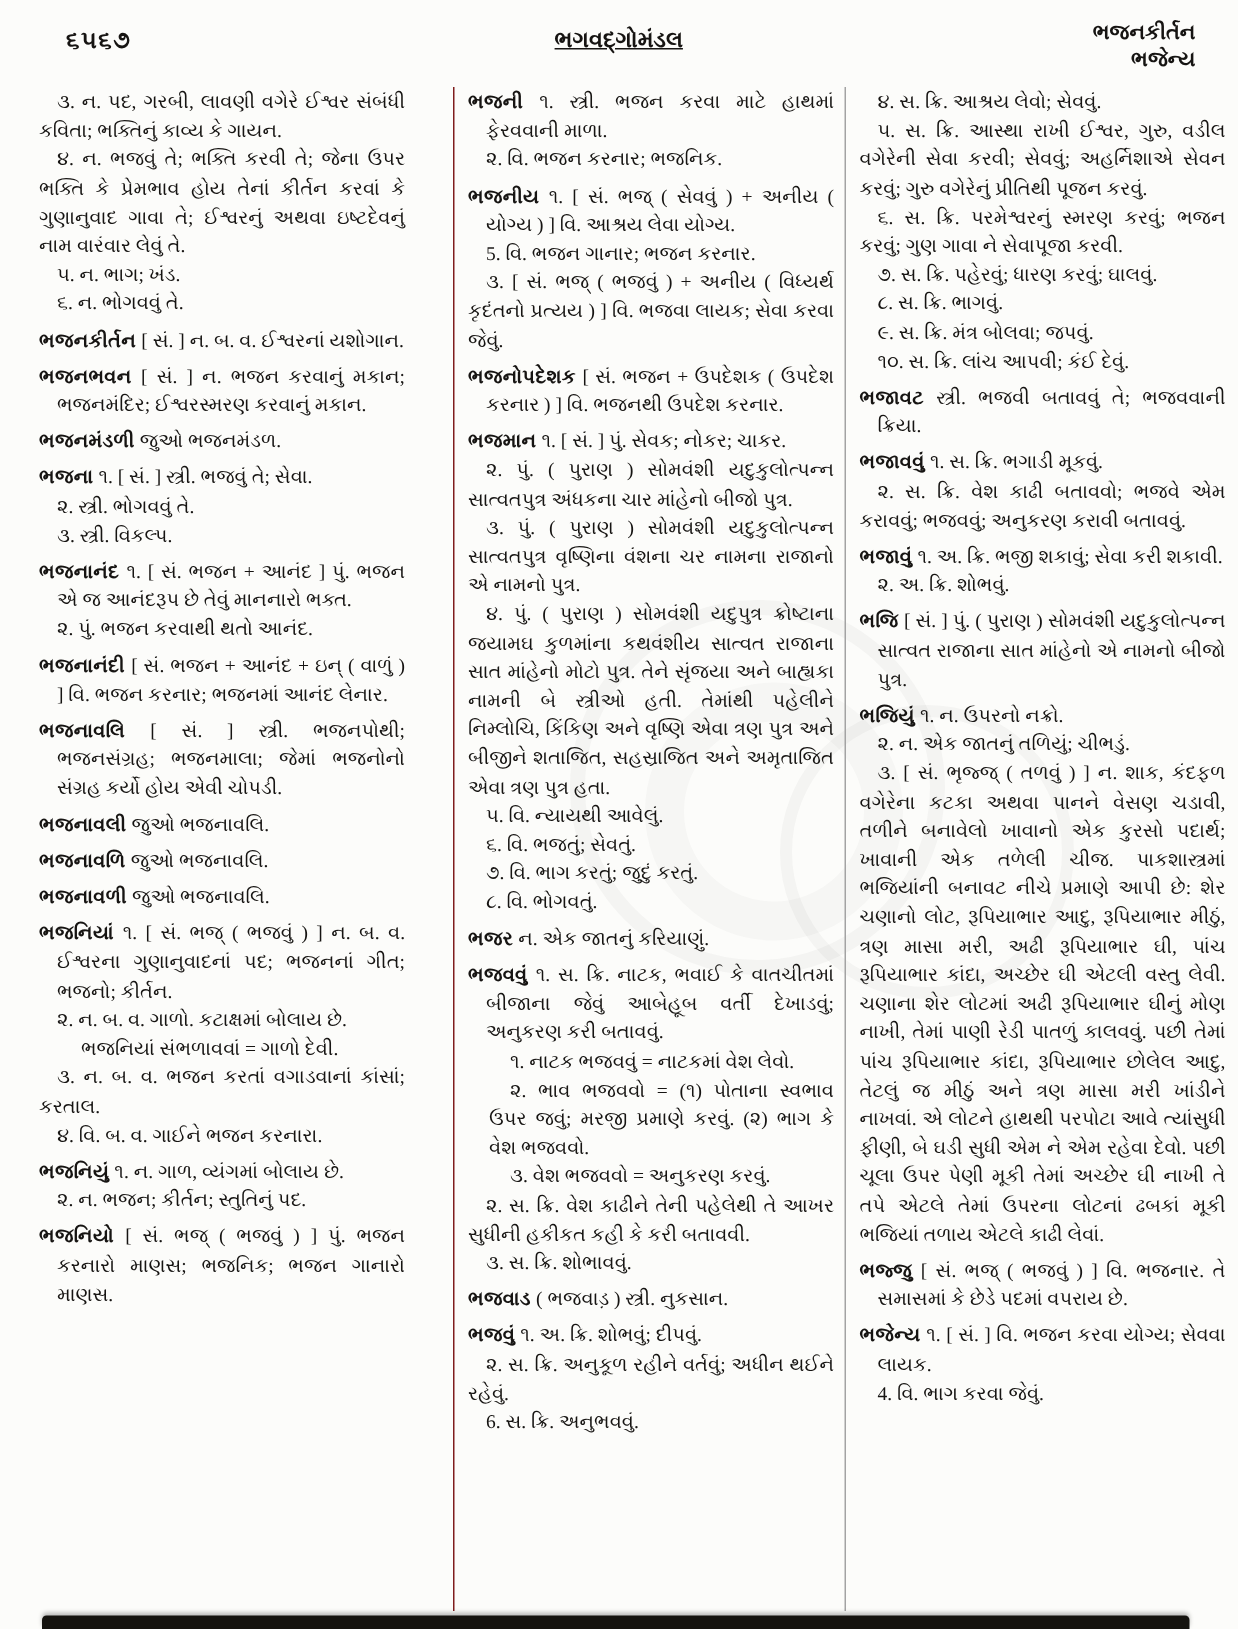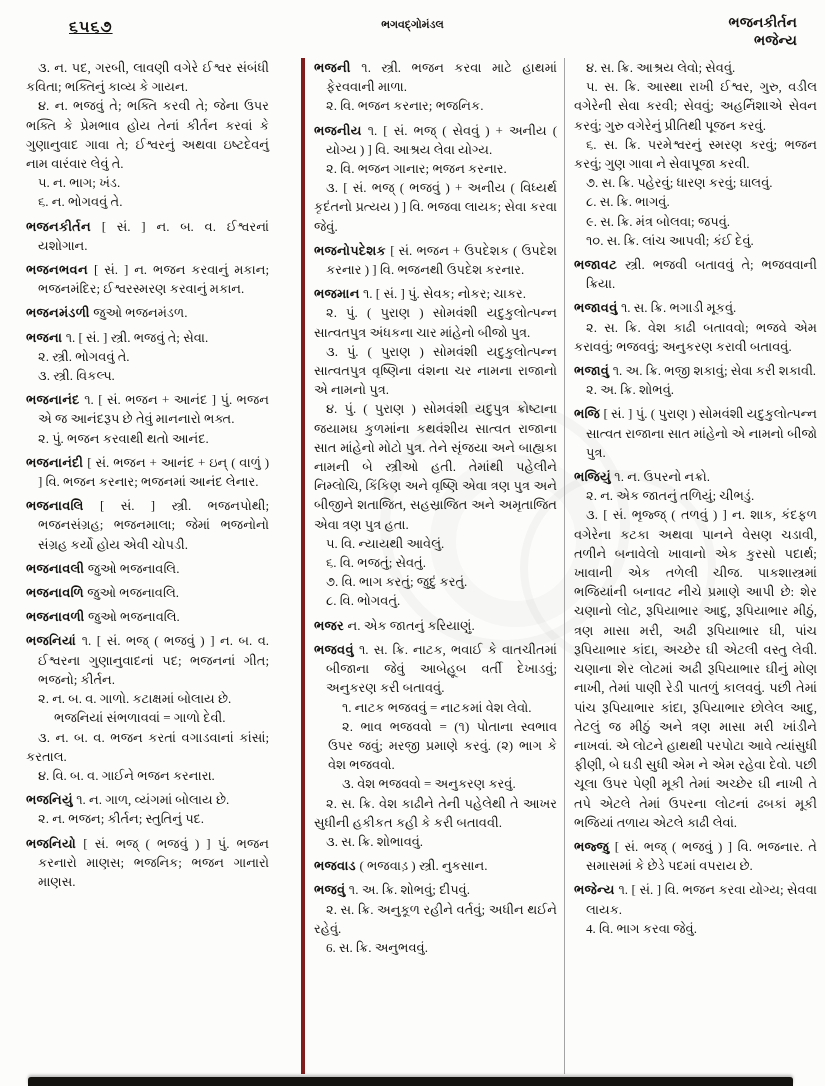--- a/index.html
+++ b/index.html
@@ -5,34 +5,34 @@
   html,body{margin:0;padding:0;}
   body{
     width:825px;height:1086px;position:relative;overflow:hidden;
     background:#fcfcfa;
     font-family:"Liberation Serif","DejaVu Serif",serif;
     color:#161412;
   }
   .page{position:absolute;inset:0;}
   
   .header{position:absolute;top:14px;left:0;right:0;height:44px;}
-  .page-number{position:absolute;left:69px;top:4px;font-weight:bold;font-size:16px;letter-spacing:1px;text-decoration:underline;}
-  .book-title{position:absolute;left:0;right:0;top:4px;text-align:center;font-weight:bold;font-size:11px;}
+  .page-number{position:absolute;left:44px;top:4px;font-weight:bold;font-size:16px;letter-spacing:1px;}
+  .book-title{position:absolute;left:0;right:0;top:4px;text-align:center;font-weight:bold;font-size:15px;text-decoration:underline;}
   .guide-words{position:absolute;right:28px;top:0;text-align:right;font-weight:bold;font-size:14px;line-height:18px;}
   
   .columns{
     position:absolute;top:58px;left:10px;right:6px;bottom:12px;
     display:flex;overflow:hidden;
   }
   .col{
     flex:1 1 0;overflow:hidden;
     font-size:13px;line-height:19.2px;text-align:justify;
   }
   .col-1{padding:0 8px 0 16px;}
-  .col-2{border-left:4px solid #7f1d1d;padding:0 7px 0 9px;margin-left:24px;}
+  .col-2{border-left:1px solid #7f1d1d;padding:0 7px 0 9px;margin-left:24px;}
   .col-3{border-left:1px solid #a3a3a3;padding:0 2px 0 9px;}
   .para{margin:0;}
   .entry{margin-top:5px;padding-left:12px;text-indent:-12px;}
   .sense{padding-left:0;text-indent:12px;}
   .subsense{padding-left:14px;text-indent:14px;}
   .col .para:first-child{margin-top:0;}
   .headword{font-weight:bold;letter-spacing:.2px;}
   
   .watermark{position:absolute;border-radius:50%;pointer-events:none;}
   .wm-1{left:380px;top:400px;width:230px;height:230px;border:10px solid rgba(60,60,60,.045);}
@@ -84,21 +84,21 @@
         <div class="para sense">૩. ન. બ. વ. ભજન કરતાં વગાડવાનાં કાંસાં; કરતાલ.</div>
         <div class="para sense">૪. વિ. બ. વ. ગાઈને ભજન કરનારા.</div>
         <div class="para entry"><span class="headword">ભજનિયું </span>૧. ન. ગાળ, વ્યંગમાં બોલાય છે.</div>
         <div class="para sense">૨. ન. ભજન; કીર્તન; સ્તુતિનું પદ.</div>
         <div class="para entry"><span class="headword">ભજનિયો </span>[ સં. ભજ્ ( ભજવું ) ] પું. ભજન કરનારો માણસ; ભજનિક; ભજન ગાનારો માણસ.</div>
       </div>
     <div class="col col-2">
         <div class="para entry"><span class="headword">ભજની </span>૧. સ્ત્રી. ભજન કરવા માટે હાથમાં ફેરવવાની માળા.</div>
         <div class="para sense">૨. વિ. ભજન કરનાર; ભજનિક.</div>
         <div class="para entry"><span class="headword">ભજનીય </span>૧. [ સં. ભજ્ ( સેવવું ) + અનીય ( યોગ્ય ) ] વિ. આશ્રય લેવા યોગ્ય.</div>
-        <div class="para sense">૨. વિ. ભજન ગાનાર; ભજન કરનાર.</div>
+        <div class="para sense">5. વિ. ભજન ગાનાર; ભજન કરનાર.</div>
         <div class="para sense">૩. [ સં. ભજ્ ( ભજવું ) + અનીય ( વિધ્યર્થ કૃદંતનો પ્રત્યય ) ] વિ. ભજવા લાયક; સેવા કરવા જેવું.</div>
         <div class="para entry"><span class="headword">ભજનોપદેશક </span>[ સં. ભજન + ઉપદેશક ( ઉપદેશ કરનાર ) ] વિ. ભજનથી ઉપદેશ કરનાર.</div>
         <div class="para entry"><span class="headword">ભજમાન </span>૧. [ સં. ] પું. સેવક; નોકર; ચાકર.</div>
         <div class="para sense">૨. પું. ( પુરાણ ) સોમવંશી યદુકુલોત્પન્ન સાત્વતપુત્ર અંધકના ચાર માંહેનો બીજો પુત્ર.</div>
         <div class="para sense">૩. પું. ( પુરાણ ) સોમવંશી યદુકુલોત્પન્ન સાત્વતપુત્ર વૃષ્ણિના વંશના ચર નામના રાજાનો એ નામનો પુત્ર.</div>
         <div class="para sense">૪. પું. ( પુરાણ ) સોમવંશી યદુપુત્ર ક્રોષ્ટાના જયામઘ કુળમાંના કથવંશીય સાત્વત રાજાના સાત માંહેનો મોટો પુત્ર. તેને સૃંજયા અને બાહ્યકા નામની બે સ્ત્રીઓ હતી. તેમાંથી પહેલીને નિમ્લોચિ, કિંકિણ અને વૃષ્ણિ એવા ત્રણ પુત્ર અને બીજીને શતાજિત, સહસ્રાજિત અને અમૃતાજિત એવા ત્રણ પુત્ર હતા.</div>
         <div class="para sense">૫. વિ. ન્યાયથી આવેલું.</div>
         <div class="para sense">૬. વિ. ભજતું; સેવતું.</div>
         <div class="para sense">૭. વિ. ભાગ કરતું; જુદું કરતું.</div>
         <div class="para sense">૮. વિ. ભોગવતું.</div>

